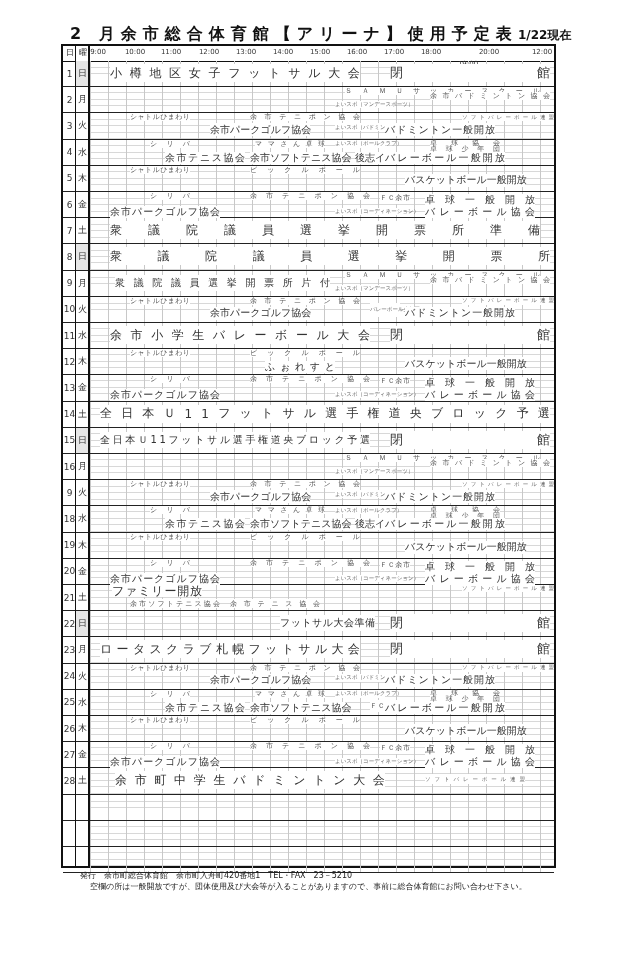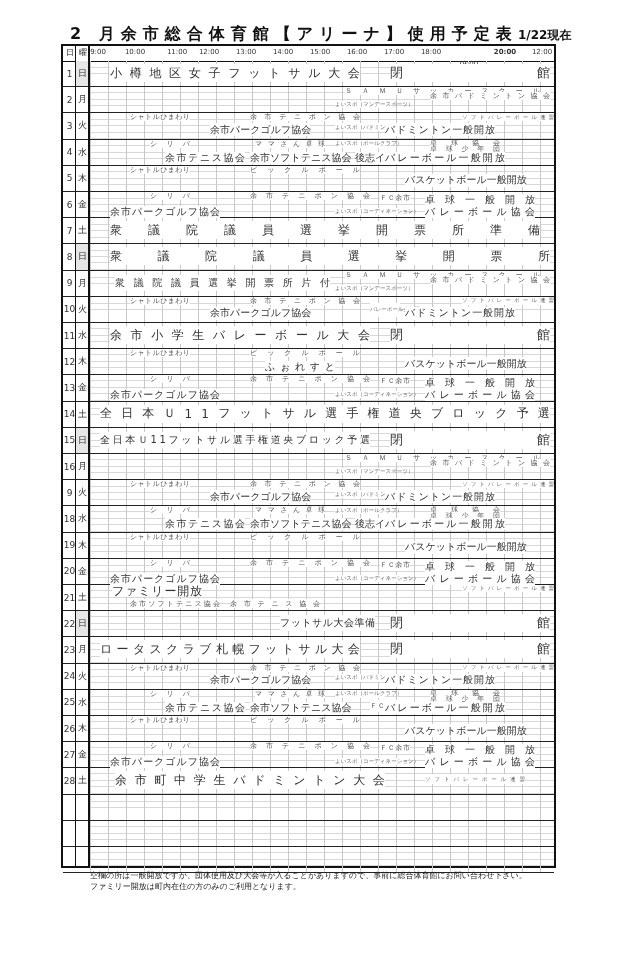--- a/index.html
+++ b/index.html
@@ -39,30 +39,30 @@
   <span class="d">1/22現在</span>
 </div>
 
 <div class="sheet">
   <div class="hdr">
     <span class="c" style="left:3px">日</span>
     <span class="c" style="left:16px">曜</span>
     <div id="times">
         <span class="tm" style="left: 35px;">9:00</span>
         <span class="tm" style="left: 72px;">10:00</span>
-        <span class="tm" style="left: 114px; text-align: right;">11:00</span>
+        <span class="tm" style="left: 108px; text-align: right;">11:00</span>
         <span class="tm" style="left: 146px;">12:00</span>
         <span class="tm" style="left: 183px;">13:00</span>
         <span class="tm" style="left: 220px;">14:00</span>
         <span class="tm" style="left: 257px;">15:00</span>
         <span class="tm" style="left: 294px;">16:00</span>
         <span class="tm" style="left: 331px;">17:00</span>
         <span class="tm" style="left: 368px;">18:00</span>
         <span class="tm" style="left: 405px; margin-top: 12px;">19:00</span>
-        <span class="tm" style="left: 442px; font-weight: bold;">20:00</span>
+        <span class="tm" style="left: 426px;">20:00</span>
         <span class="tm" style="left: 479px;">12:00</span>
       </div>
   </div>
   <div id="rows">
       <div class="row" style="top: 15px; height: 26.2px;">
         <div class="grid">
           <div class="ev big" style="left: 20px; top: 3px; width: 250px; height: 18px;">
             <span>小</span>
             <span>樽</span>
             <span>地</span>
@@ -1550,15 +1550,15 @@
         <div class="grid"></div>
         <div class="dn"></div>
         <div class="wd"></div>
       </div>
     </div>
   <div class="vline" style="left:12px"></div>
   <div class="vline" style="left:25px;border-left-width:2px"></div>
 </div>
 
 <div class="foot">
+  <div>発行　余市町総合体育館　余市町入舟町420番地1　TEL・FAX　23－5210</div>
   <div class="ind">空欄の所は一般開放ですが、団体使用及び大会等が入ることがありますので、事前に総合体育館にお問い合わせ下さい。</div>
-  <div class="ind">ファミリー開放は町内在住の方のみのご利用となります。</div>
 </div>
 
 </body></html>

